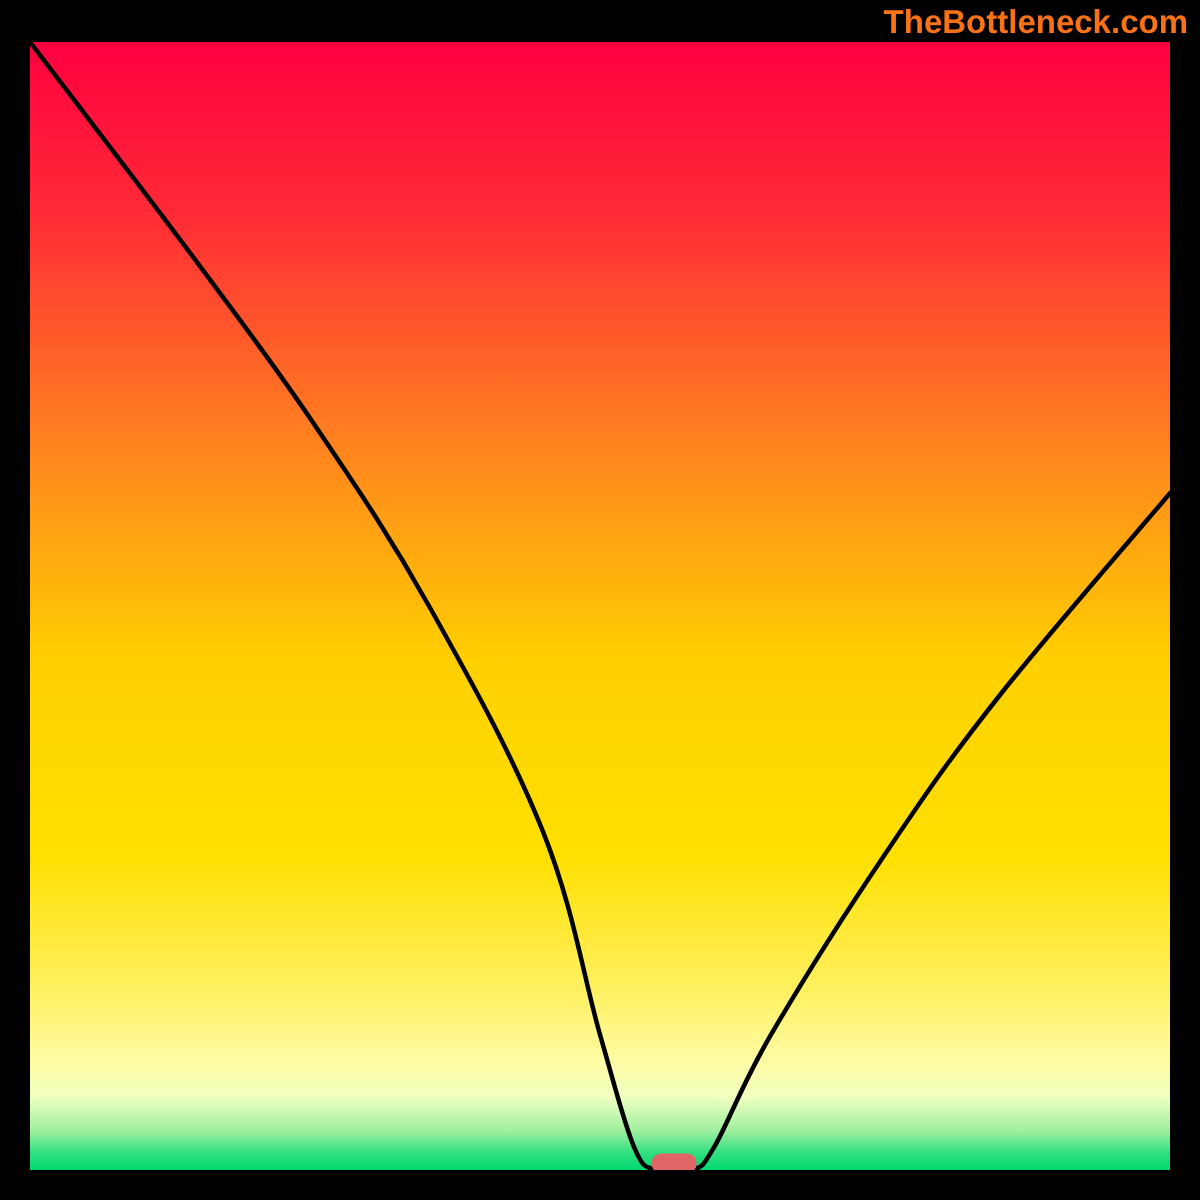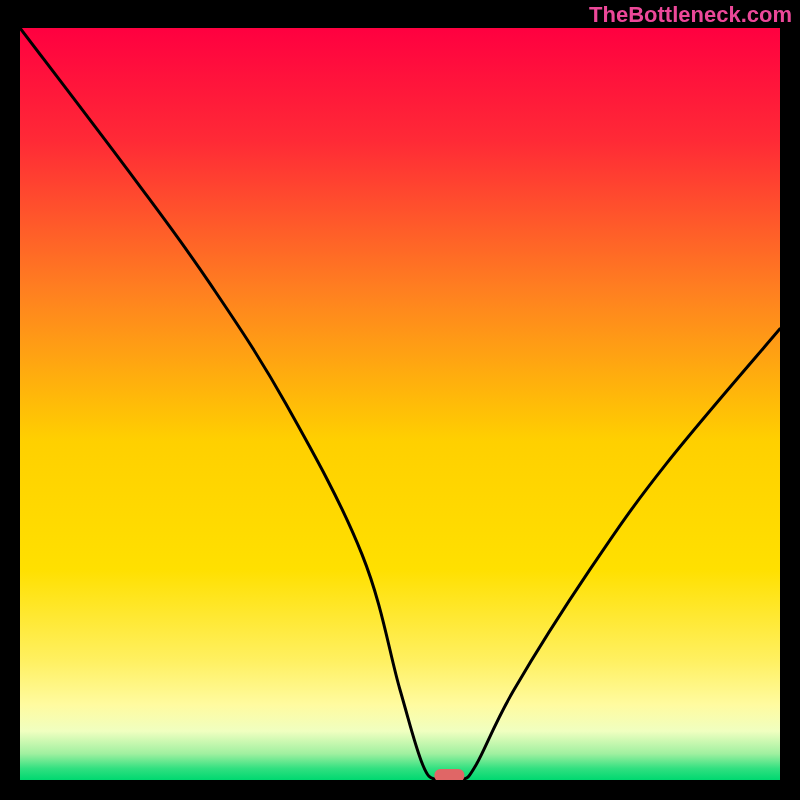--- a/index.html
+++ b/index.html
@@ -14,21 +14,21 @@
   .outer {
     position: relative;
     width: 800px;
     height: 800px;
     background: #000;
   }
   .watermark {
     position: absolute;
     top: 2px;
     right: 8px;
-    color: #ec4899;
+    color: #f97316;
     font-size: 22px;
     font-weight: bold;
     font-family: Arial, sans-serif;
     z-index: 10;
   }
   .plot-area {
     position: absolute;
     left: 20px;
     top: 28px;
     width: 760px;

